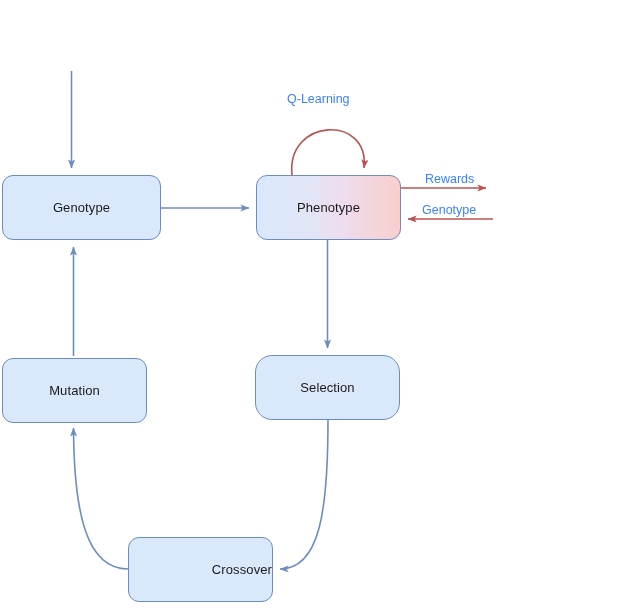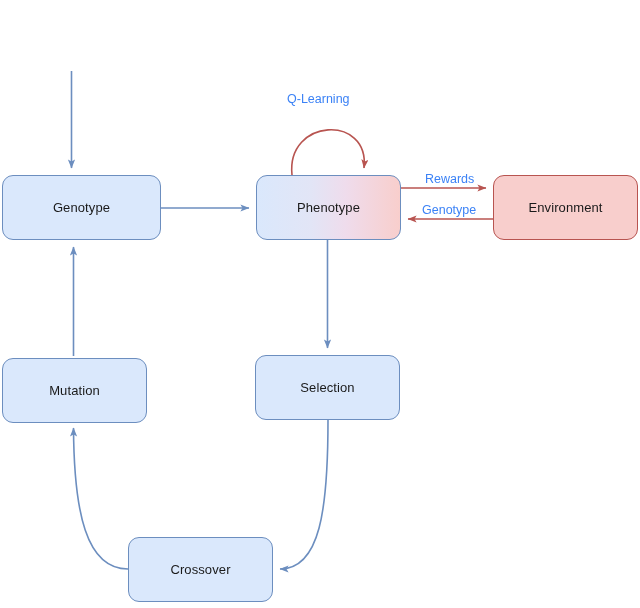--- a/index.html
+++ b/index.html
@@ -97,35 +97,32 @@
 
 
   <div class="node" style="left:2px; top:175px; width:159px; height:65px;">
     <span class="node-label">Genotype</span>
   </div>
 
   <div class="node" style="left:2px; top:358px; width:145px; height:65px;">
     <span class="node-label">Mutation</span>
   </div>
 
-  <div class="node" style="left:128px; top:537px; width:145px; height:65px;">
+  <div class="node" style="left:128px; top:537px; width:145px; height:65px;justify-content:flex-end;">
     <span class="node-label">Crossover</span>
   </div>
 
-  <div class="node" style="left:255px; top:355px; width:145px; height:65px;">
+  <div class="node" style="left:255px; top:355px; width:145px; height:65px;border-radius:17px;">
     <span class="node-label">Selection</span>
   </div>
 
   <div class="node pheno" style="left:256px; top:175px; width:145px; height:65px;">
     <span class="node-label">Phenotype</span>
   </div>
 
-  <div class="node env" style="left:493px; top:175px; width:145px; height:65px;">
-    <span class="node-label">Environment</span>
-  </div>
 
   <div class="edge-label" style="left:285px; top:92px;">Q-Learning</div>
 
   <div class="edge-label" style="left:423px; top:172px;">Rewards</div>
 
   <div class="edge-label" style="left:420px; top:203px;">Genotype</div>
 
 </div>
 
 </body></html>

